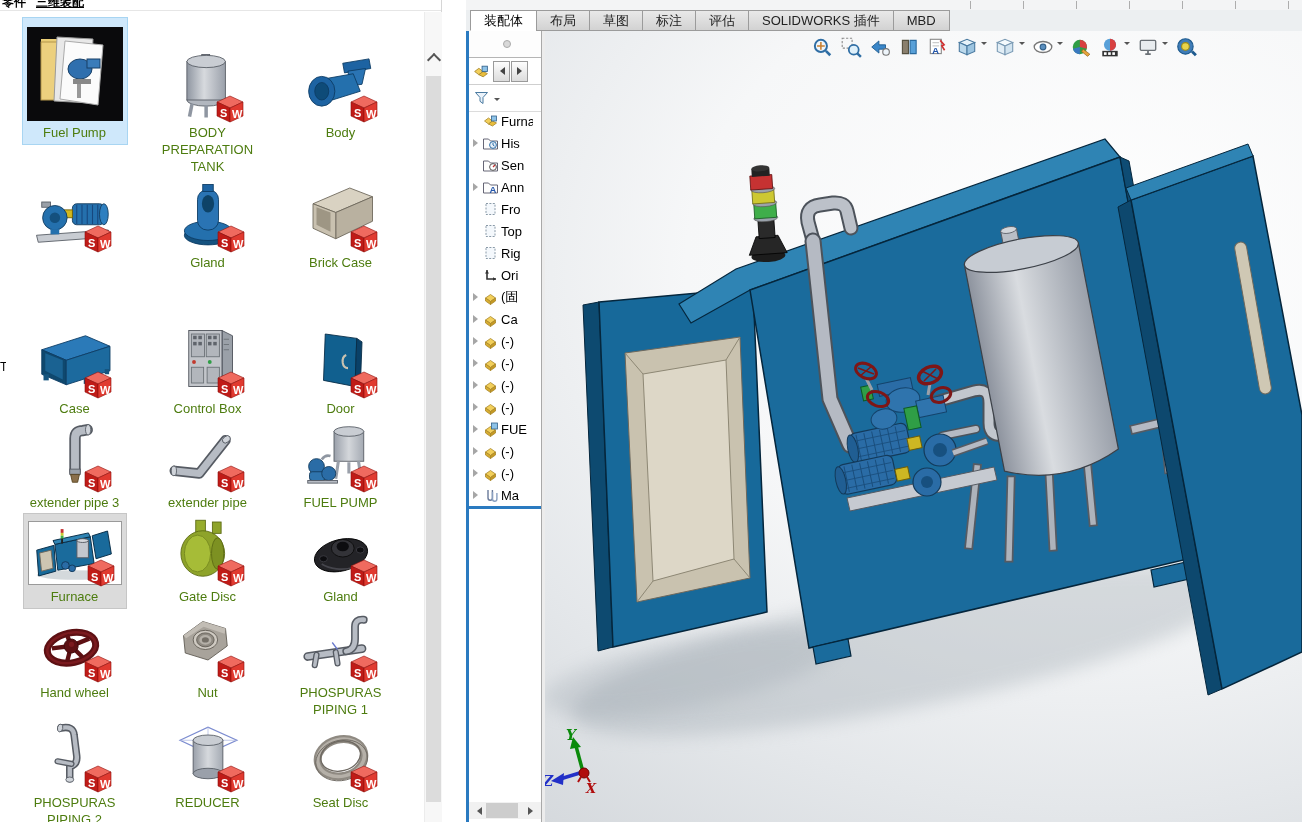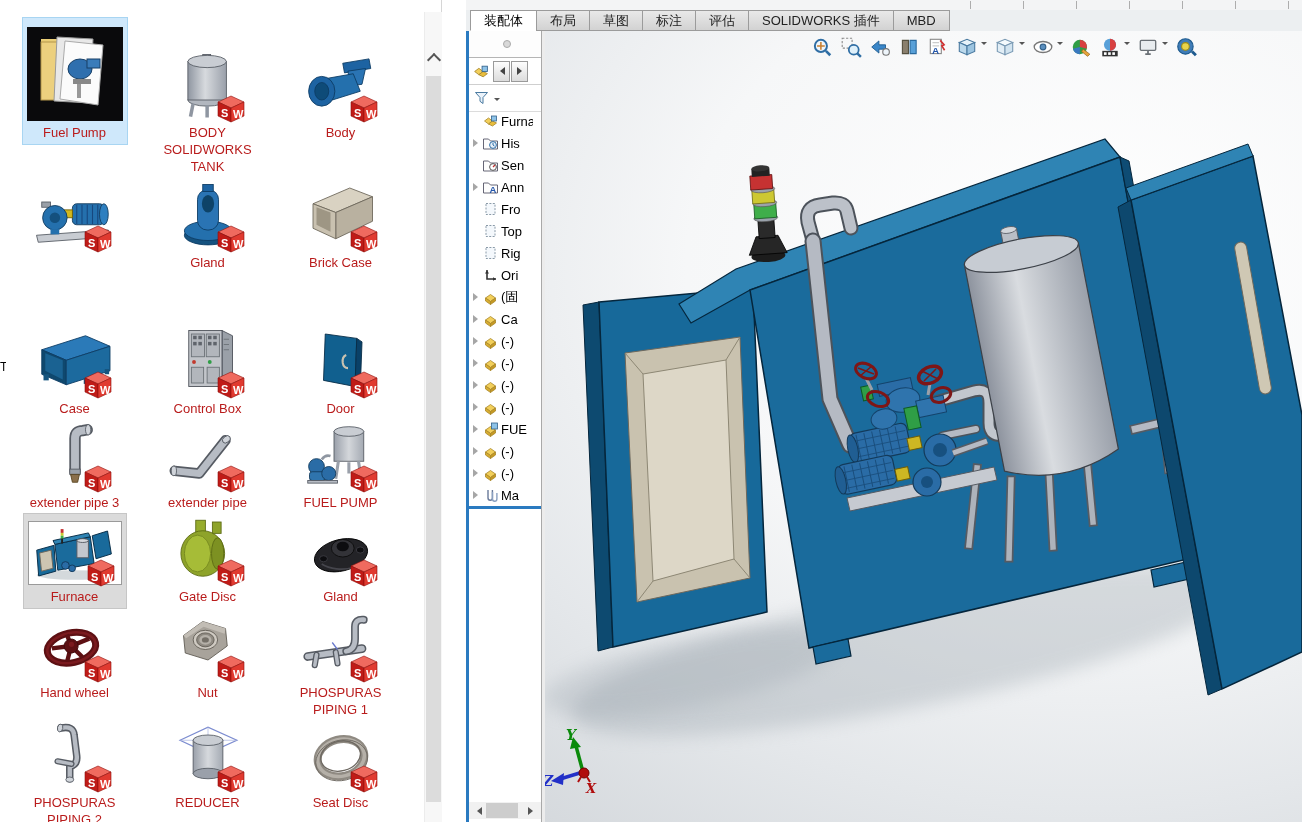--- a/index.html
+++ b/index.html
@@ -12,21 +12,21 @@
   .hfrag0{left:2px;}  .hfrag1{left:36px;text-decoration:underline;}
   .edge-frag{position:absolute;left:0;top:360px;font-size:12px;color:#000;width:6px;overflow:hidden;}
   .grid-row{position:absolute;left:8px;width:400px;display:flex;}
   .cell{width:133px;display:flex;flex-direction:column;align-items:center;}
   .tile{display:flex;flex-direction:column;align-items:center;padding:3px 4px;}
   .tile.sel-blue{background:#cfe8fb;outline:1px solid #a8d5f2;}
   .tile.sel-gray{background:#dbdbdb;outline:1px solid #c6c6c6;}
   .thumbwrap{position:relative;display:flex;align-items:flex-end;justify-content:center;}
   .thumb-frame{background:#fff;border:1px solid #9a9a9a;padding:2px;display:flex;align-items:center;justify-content:center;}
   .badge{position:absolute;right:6px;bottom:-6px;}
-  .lines{text-align:center;font-size:13px;line-height:17px;color:#b91c1c;margin-top:3px;white-space:nowrap;}
+  .lines{text-align:center;font-size:13px;line-height:17px;color:#4d7c0f;margin-top:3px;white-space:nowrap;}
   .vscroll{position:absolute;left:424px;top:12px;width:17px;height:810px;background:#f7f7f7;border-left:1px solid #ececec;}
   .vscroll .upbox{position:absolute;top:36px;left:0;width:17px;height:20px;display:flex;align-items:center;justify-content:center;}
   .up-chev{width:8px;height:8px;border-left:2px solid #555;border-top:2px solid #555;transform:rotate(45deg);margin-top:4px;}
   .vscroll .thumb{position:absolute;left:1px;top:64px;width:15px;height:726px;background:#dcdcdc;}
   
   .sw{position:absolute;left:466px;top:0;width:960px;height:822px;background:#eceff1;}
   .ribbon-edge{position:absolute;left:0;top:0;width:100%;height:10px;background:#f3f4f5;}
   .tick{position:absolute;top:1px;width:1px;height:8px;background:#adadad;}
   .tabs{position:absolute;left:4px;top:10px;height:21px;display:flex;}
   .tab{height:21px;line-height:20px;padding:0 13px;font-size:13px;color:#222;background:linear-gradient(#e9e9e9,#d2d2d2);
@@ -65,20 +65,24 @@
   .viewport{position:absolute;left:79px;top:31px;right:0;bottom:0;
      background:radial-gradient(ellipse 900px 720px at 62% 30%, #ffffff 0%, #f6f7f8 45%, #e4e7ea 75%, #d4d8dc 100%);}
   .headsup{position:absolute;left:266px;top:5px;display:flex;align-items:center;gap:7px;}
   .hicon{display:flex;align-items:flex-start;}
   .model-svg{position:absolute;left:0;top:0;}
 </style>
 </head>
 <body>
 
 <div class="explorer">
+  <div class="explorer-header">
+    <span class="hfrag0">零件</span>
+    <span class="hfrag1">三维装配</span>
+  </div>
   <span class="edge-frag">T</span>
   <div id="grid">
       <div class="grid-row" style="top: 18px;">
         <div class="cell">
           <div class="tile sel-blue">
             <div class="thumbwrap" style="height: 100px;">
               <svg viewBox="0 0 96 94" width="96" height="94">
                 <rect x="0" y="0" width="96" height="94" fill="#0a0a0c"></rect>
 <polygon points="14,12 40,12 44,17 14,17" fill="#e9cd76"></polygon>
 <rect x="14" y="15" width="34" height="58" fill="#ecd07e" stroke="#b3954a"></rect>
@@ -115,21 +119,21 @@
               <span class="badge"><svg viewBox="0 0 30 28" width="30" height="28">
                   <polygon points="15,1 28,7 15,13 2,7" fill="#ef6a5f" stroke="#8e0f0c" stroke-width=".6"></polygon>
   <polygon points="2,7 15,13 15,27 2,21" fill="#c01b17" stroke="#8e0f0c" stroke-width=".6"></polygon>
   <polygon points="28,7 15,13 15,27 28,21" fill="#e03a30" stroke="#8e0f0c" stroke-width=".6"></polygon>
   <text x="5" y="22" font-size="11" font-weight="bold" fill="#fff" font-family="Liberation Sans,sans-serif">S</text>
   <text x="17" y="23" font-size="11" font-weight="bold" fill="#fff" font-family="Liberation Sans,sans-serif">W</text>
                 </svg></span>
             </div>
             <div class="lines">
               <div>BODY</div>
-              <div>SOLIDWORKS</div>
+              <div>PREPARATION</div>
               <div>TANK</div>
             </div>
           </div>
         </div>
         <div class="cell">
           <div class="tile">
             <div class="thumbwrap" style="height: 100px;">
               <svg viewBox="0 0 100 80" width="88" height="70">
                 <polygon points="52,14 82,9 84,20 54,25" fill="#1d63a2" stroke="#0d3c64"></polygon>
 <polygon points="58,23 78,20 74,38 60,40" fill="#2a74b4" stroke="#0d3c64"></polygon>

